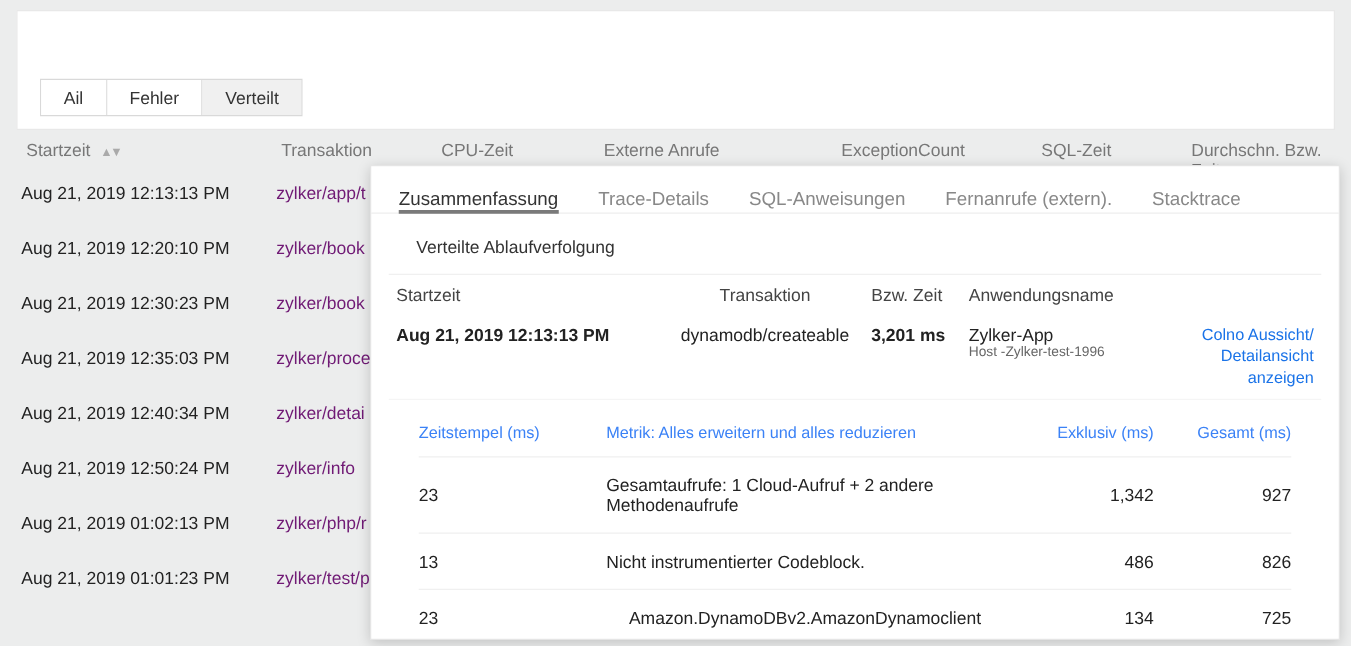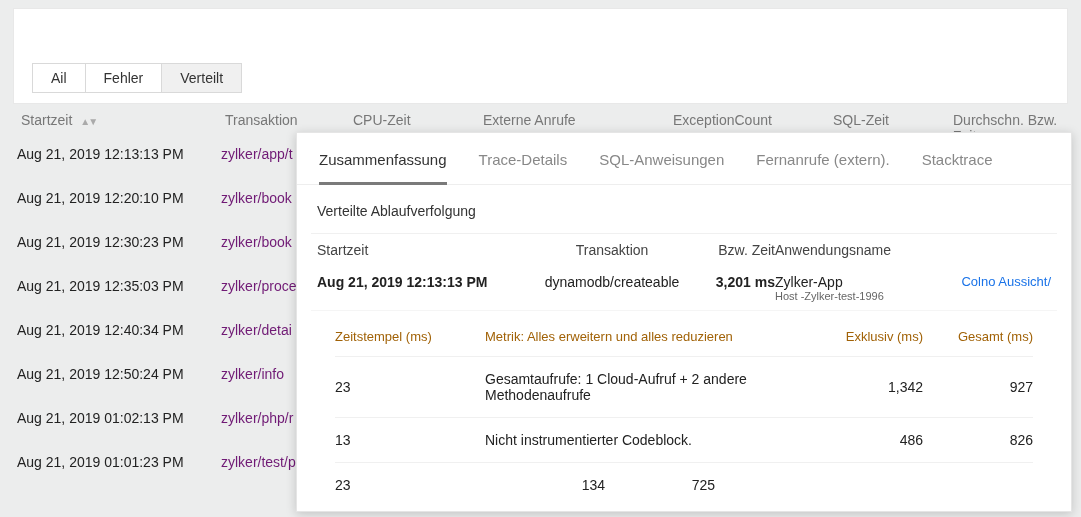--- a/index.html
+++ b/index.html
@@ -78,64 +78,63 @@
   }
   .detail-tabs {
     display: flex;
     padding: 18px 22px 0 22px;
     gap: 32px;
     border-bottom: 1px solid #eee;
     color: #888;
     font-size: 15px;
   }
   .detail-tab {
-    padding-bottom: 14px;
     cursor: pointer;
   }
   .detail-tab.active {
     color: #333;
     border-bottom: 3px solid #7a7a7a;
     margin-bottom:-1px;
   }
   .detail-body { padding: 16px 14px 0 14px; }
-  .section-title { padding: 2px 6px 14px 6px; font-size:14px; color:#333; }
+  .section-title { padding: 2px 6px 14px 6px; font-size:14px; color:#333;margin-left:16px; }
 
   .trace-head {
     display:flex;
     padding: 8px 6px 10px 6px;
     color:#444;
     font-size:14px;
     border-top:1px solid #f0f0f0;
   }
   .trace-row {
     display:flex;
     padding: 6px 6px 8px 6px;
     font-size:14px;
     color:#222;
     align-items:flex-start;
     border-bottom:1px solid #f5f5f5;
   }
   .tc-start { width: 210px; }
   .tc-trans { width: 170px; text-align:center; }
-  .tc-dur   { width: 78px; text-align:right; }
+  .tc-dur   { width: 78px; text-align:left; }
   .tc-app   { width: 148px; }
   .tc-link  { flex:1; text-align:right; }
   .tc-link a { color:#1a73e8; text-decoration:none; display:block; font-size:13px; line-height:1.3;}
   .trace-row .tc-start { font-weight:600; }
   .app-sub { font-size:11px; color:#666; }
   .trace-row .tc-dur { font-weight:600;}
 
   .inner-table {
     margin: 10px 24px 0 24px;
   }
   .inner-head {
     display:flex;
     align-items:flex-end;
     padding: 8px 0 12px 0;
-    color:#a16207;
+    color:#3b82f6;
     font-size:13px;
     justify-content:flex-end;
   }
   .inner-head .ic-ts { width:150px; }
   .inner-head .ic-metric { flex:1; }
   .inner-head .ic-excl { width:120px; text-align:right; }
   .inner-head .ic-tot  { width:110px; text-align:right; }
 
   .inner-row {
     display:flex;
@@ -235,20 +234,21 @@
       <div class="tc-start">Aug 21, 2019 12:13:13 PM</div>
       <div class="tc-trans">dynamodb/createable</div>
       <div class="tc-dur">3,201 ms</div>
       <div class="tc-app">
         <div>Zylker-App</div>
         <div class="app-sub">Host -Zylker-test-1996</div>
       </div>
       <div class="tc-link">
         <a href="#">
           <span>Colno Aussicht/</span><br>
+          <span>Detailansicht anzeigen</span>
         </a>
       </div>
     </div>
 
     <div class="inner-table">
       <div class="inner-head">
         <div class="ic-ts">Zeitstempel (ms)</div>
         <div class="ic-metric">Metrik: Alles erweitern und alles reduzieren</div>
         <div class="ic-excl">Exklusiv (ms)</div>
         <div class="ic-tot">Gesamt (ms)</div>
@@ -260,18 +260,19 @@
         <div class="ic-tot">927</div>
       </div>
       <div class="inner-row">
         <div class="ic-ts">13</div>
         <div class="ic-metric">Nicht instrumentierter Codeblock.</div>
         <div class="ic-excl">486</div>
         <div class="ic-tot">826</div>
       </div>
       <div class="inner-row">
         <div class="ic-ts">23</div>
+        <div class="ic-metric" style="text-align:center">Amazon.DynamoDBv2.AmazonDynamoclient</div>
         <div class="ic-excl">134</div>
         <div class="ic-tot">725</div>
       </div>
     </div>
   </div>
 </div>
 
 </body></html>

